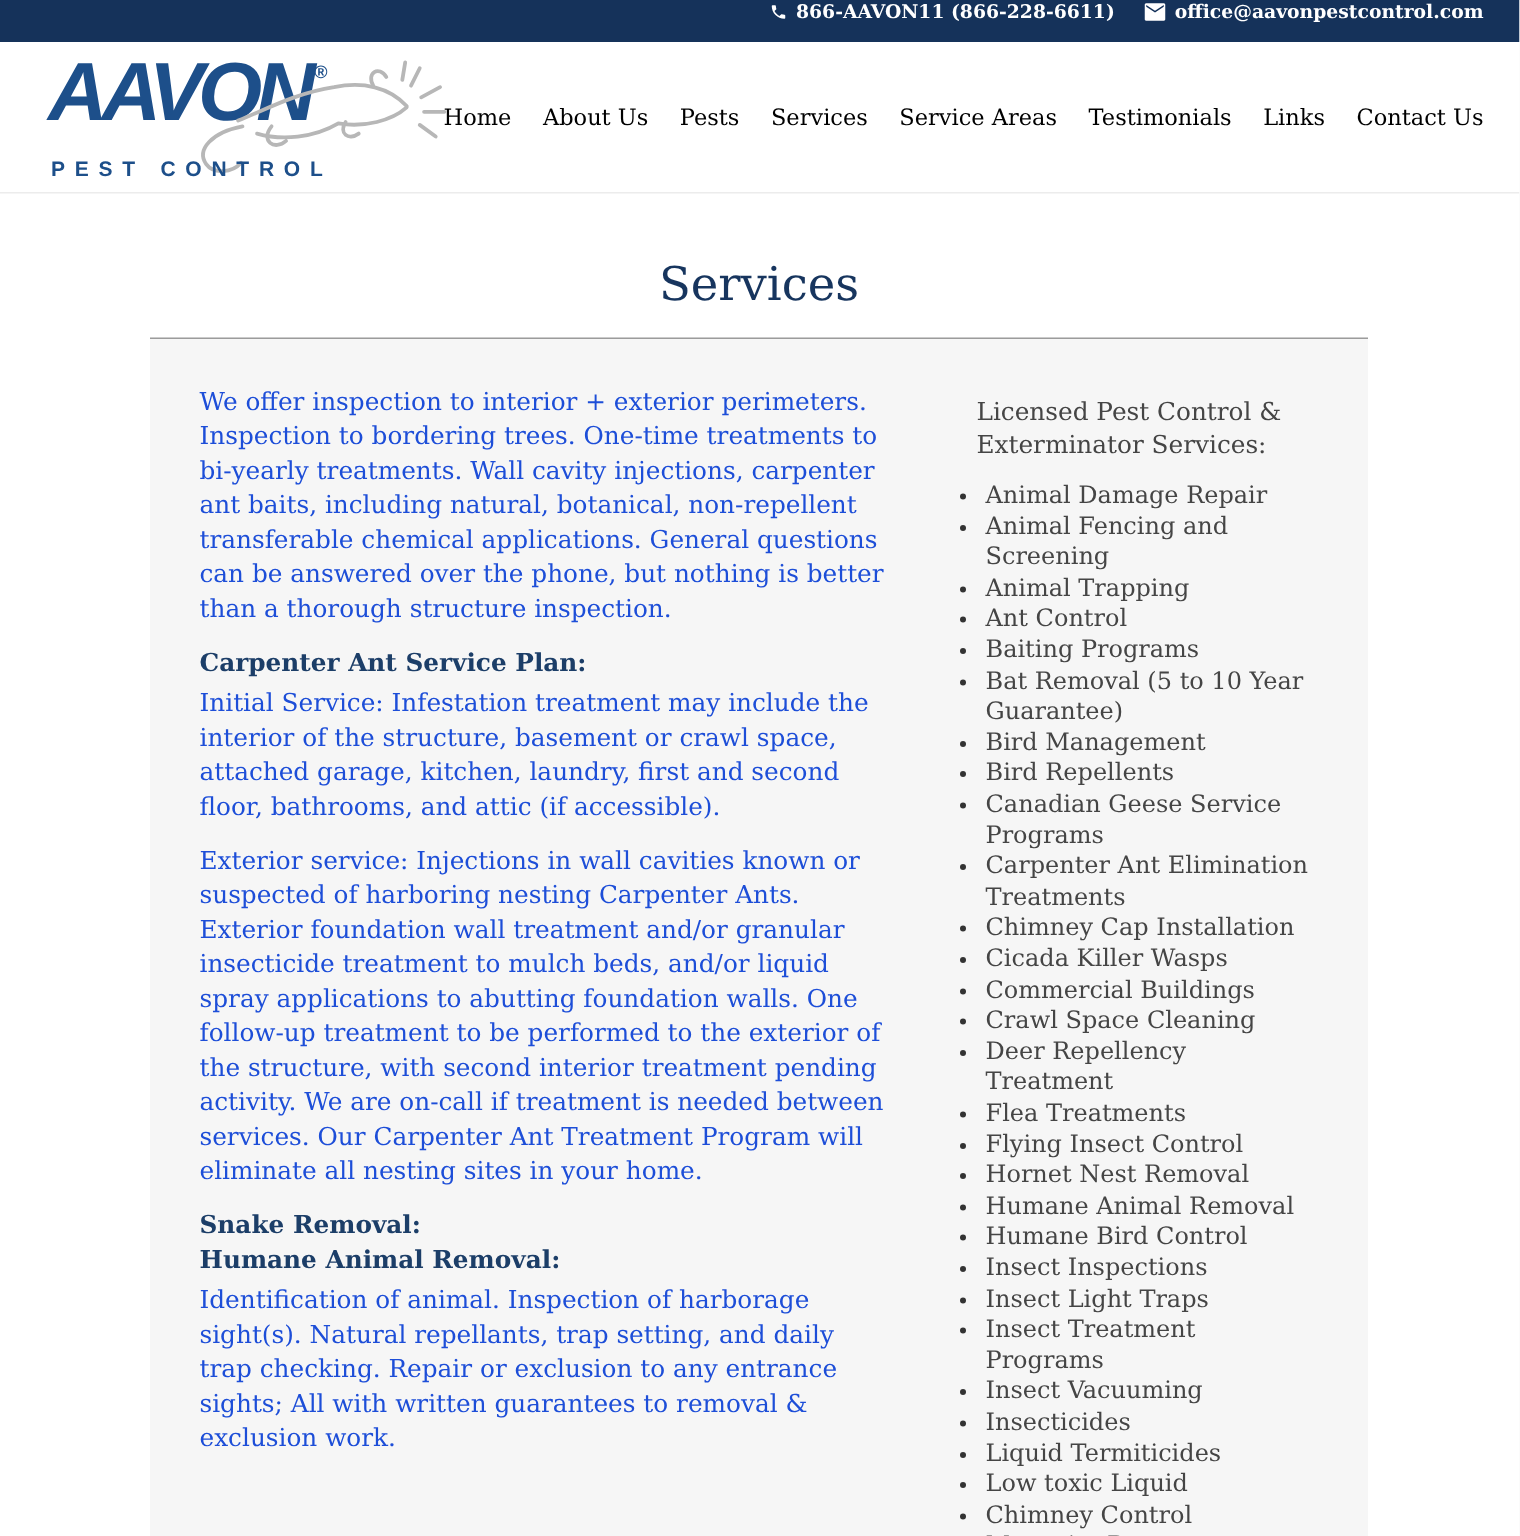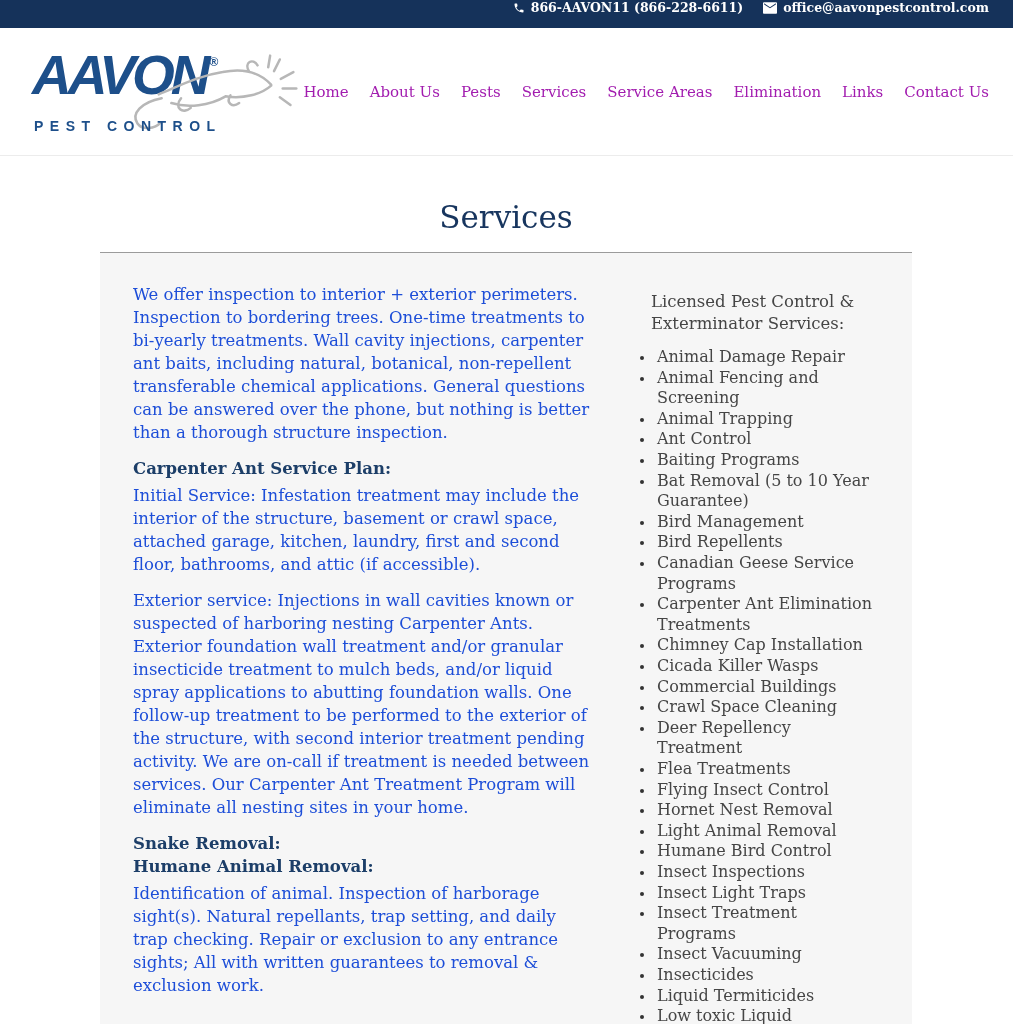--- a/index.html
+++ b/index.html
@@ -12,42 +12,42 @@
     height:28px;background:#15325A;display:flex;justify-content:flex-end;
     align-items:flex-start;gap:20px;padding-right:24px;box-sizing:border-box;
   }
   .topbar-item{
     display:flex;align-items:center;gap:6px;color:#ffffff;
     font-size:12.5px;font-weight:700;text-decoration:none;cursor:pointer;
   }
   .topbar-item svg{display:block;}
   
   .site-header{
-    height:128px;background:#ffffff;border-bottom:1px solid #ececec;
+    height:101px;background:#ffffff;border-bottom:1px solid #ececec;
     display:flex;align-items:center;justify-content:space-between;
     padding:0 24px 0 26px;box-sizing:border-box;
   }
   .logo{position:relative;width:260px;height:92px;cursor:pointer;text-decoration:none;display:block;}
   .logo-aavon{
     font-family:"Liberation Sans", sans-serif;font-style:italic;font-weight:900;
     font-size:55px;line-height:1;color:#1D4F8A;letter-spacing:-4px;
     position:absolute;top:2px;left:6px;white-space:nowrap;
   }
   .logo-reg{
     font-family:"Liberation Sans", sans-serif;font-style:normal;font-weight:700;
     font-size:12px;color:#1D4F8A;vertical-align:28px;letter-spacing:0;margin-left:3px;
   }
   .logo-tagline{
     font-family:"Liberation Sans", sans-serif;font-weight:700;font-size:14px;
     letter-spacing:6.5px;color:#1D4F8A;position:absolute;left:8px;bottom:4px;white-space:nowrap;
   }
   .logo-mouse{position:absolute;right:-16px;bottom:-2px;}
   .main-nav{display:flex;align-items:center;gap:21px;}
   .nav-link{
-    font-size:15px;color:#a21caf;text-decoration:none;cursor:pointer;white-space:nowrap;
+    font-size:15px;color:#000000;text-decoration:none;cursor:pointer;white-space:nowrap;
   }
   
   .page-wrap{width:812px;margin-left:100px;}
   .page-title{
     font-weight:500;font-size:31px;color:#17355E;text-align:center;
     margin:44px 0 18px;line-height:1.1;
   }
   .content-box{
     border-top:1px solid #9B9B9B;background:#F6F6F6;display:flex;
     padding:26px 33px 60px;box-sizing:border-box;min-height:840px;
@@ -118,21 +118,21 @@
       </svg>
     </span>
     <span class="logo-tagline">PEST CONTROL</span>
   </a>
   <nav class="main-nav">
       <a class="nav-link">Home</a>
       <a class="nav-link">About Us</a>
       <a class="nav-link">Pests</a>
       <a class="nav-link">Services</a>
       <a class="nav-link">Service Areas</a>
-      <a class="nav-link">Elimination</a>
+      <a class="nav-link">Testimonials</a>
       <a class="nav-link">Links</a>
       <a class="nav-link">Contact Us</a>
     </nav>
 </header>
 
 <main>
   <div class="page-wrap">
     <h1 class="page-title">Services</h1>
     <div class="content-box">
       <div class="col-main">
@@ -168,21 +168,21 @@
             <li>Canadian Geese Service Programs</li>
             <li>Carpenter Ant Elimination Treatments</li>
             <li>Chimney Cap Installation</li>
             <li>Cicada Killer Wasps</li>
             <li>Commercial Buildings</li>
             <li>Crawl Space Cleaning</li>
             <li>Deer Repellency Treatment</li>
             <li>Flea Treatments</li>
             <li>Flying Insect Control</li>
             <li>Hornet Nest Removal</li>
-            <li>Light Animal Removal</li>
+            <li>Humane Animal Removal</li>
             <li>Humane Bird Control</li>
             <li>Insect Inspections</li>
             <li>Insect Light Traps</li>
             <li>Insect Treatment Programs</li>
             <li>Insect Vacuuming</li>
             <li>Insecticides</li>
             <li>Liquid Termiticides</li>
             <li>Low toxic Liquid</li>
             <li>Chimney Control</li>
             <li>Mosquito Property Management Programs</li>

